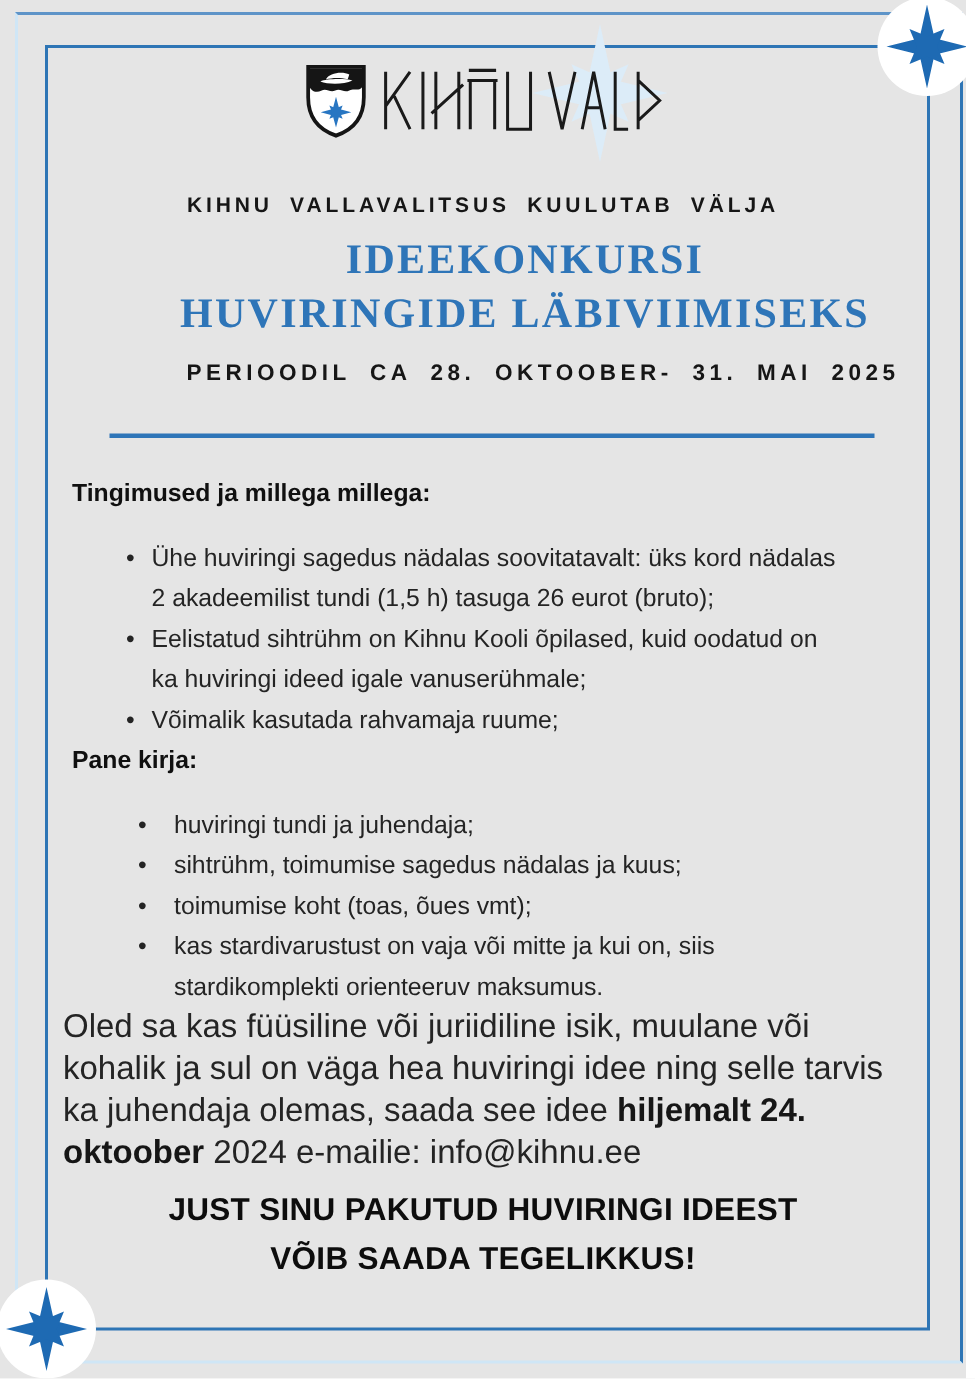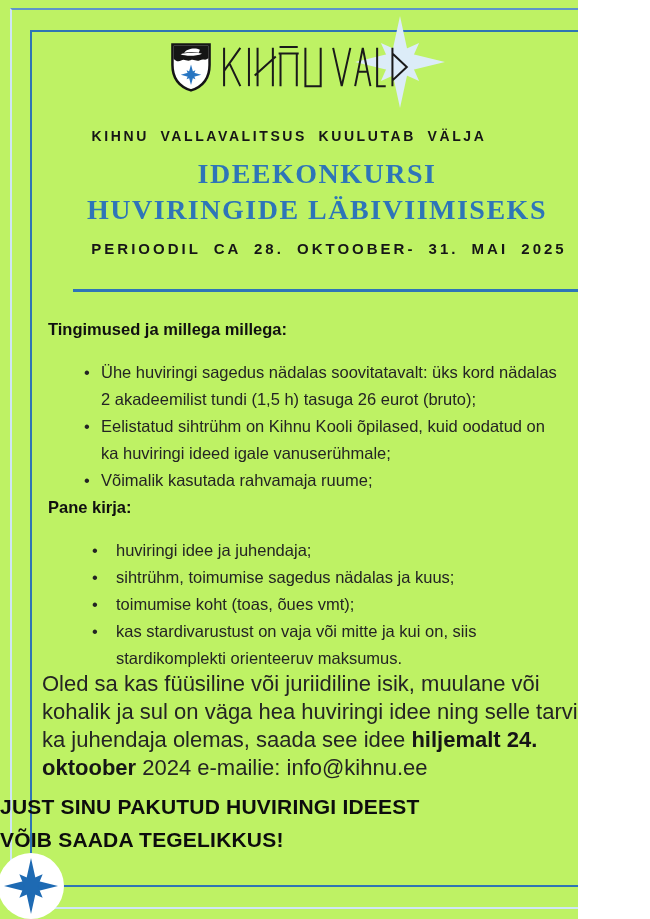--- a/index.html
+++ b/index.html
@@ -1,17 +1,17 @@
 <!DOCTYPE html>
 <html><head>
 <meta charset="utf-8">
 <style>
   html,body{margin:0;padding:0;background:#ffffff;}
   .poster{
-    position:relative;width:578px;height:919px;background:#bef264;overflow:hidden;
+    position:relative;width:644px;height:919px;background:#e5e5e5;overflow:hidden;
     font-family:"Liberation Sans", sans-serif;color:#1f1f1f;
   }
   
   .frame-outer{
     position:absolute;left:10px;top:8px;width:632px;height:901px;box-sizing:border-box;
     border-top:2px solid #5e94c8;border-right:2px solid #2e75b5;
     border-bottom:2px solid #cfe6f6;border-left:2px solid #cfe6f6;
     z-index:1;
   }
   .frame-inner{
@@ -56,21 +56,21 @@
   .blist.l1 li{padding-left:37px;}
   .blist.l1 li::before{content:"\2022";position:absolute;left:20px;color:#242424;}
   .blist.l2 li{padding-left:52px;}
   .blist.l2 li::before{content:"\2022";position:absolute;left:28px;color:#242424;}
   .closing{
     position:absolute;left:42px;top:670px;width:572px;z-index:3;margin:0;
     font-size:22px;line-height:28px;color:#242424;
   }
   .closing b{font-weight:700;color:#161616;}
   .cta{
-    position:absolute;left:0;top:790px;width:100%;z-index:3;
+    position:absolute;left:0;top:790px;width:100%;text-align:center;z-index:3;
     font-size:21px;line-height:33px;font-weight:700;letter-spacing:0.2px;color:#0d0d0d;
   }
 </style>
 </head>
 <body>
 
 <div class="poster">
 
   <div class="frame-outer"></div>
   <div class="frame-inner"></div>
@@ -128,21 +128,21 @@
     <ul class="blist l1">
       <li>Ühe huviringi sagedus nädalas soovitatavalt: üks kord nädalas 2 akadeemilist tundi (1,5 h) tasuga 26 eurot (bruto);</li>
       <li>Eelistatud sihtrühm on Kihnu Kooli õpilased, kuid oodatud on ka huviringi ideed igale vanuserühmale;</li>
       <li>Võimalik kasutada rahvamaja ruume;</li>
     </ul>
   </div>
 
   <div class="sec sec2">
     <div class="sec-h">Pane kirja:</div>
     <ul class="blist l2">
-      <li>huviringi idee ja juhendaja;</li>
+      <li>huviringi tundi ja juhendaja;</li>
       <li>sihtrühm, toimumise sagedus nädalas ja kuus;</li>
       <li>toimumise koht (toas, õues vmt);</li>
       <li>kas stardivarustust on vaja või mitte ja kui on, siis stardikomplekti orienteeruv maksumus.</li>
     </ul>
   </div>
 
   <p class="closing"><span>Oled sa kas füüsiline või juriidiline isik, muulane või kohalik ja sul on väga hea huviringi idee ning selle tarvis ka juhendaja olemas, saada see idee </span><b>hiljemalt 24. oktoober</b><span> 2024 e-mailie: info@kihnu.ee</span></p>
 
   <div class="cta">
     <div>JUST SINU PAKUTUD HUVIRINGI IDEEST</div>

